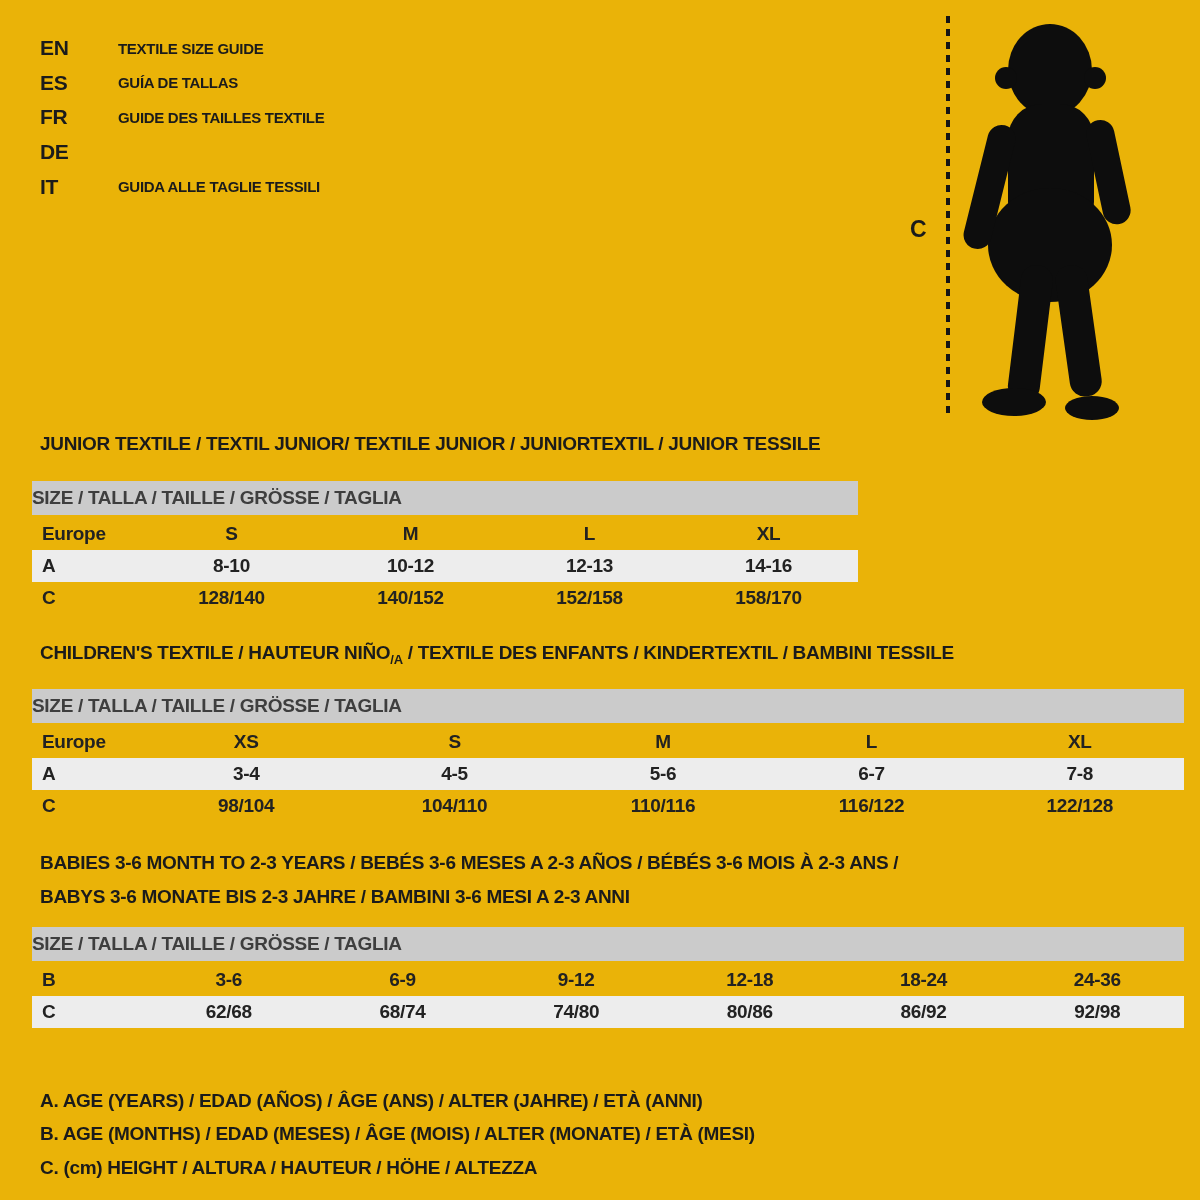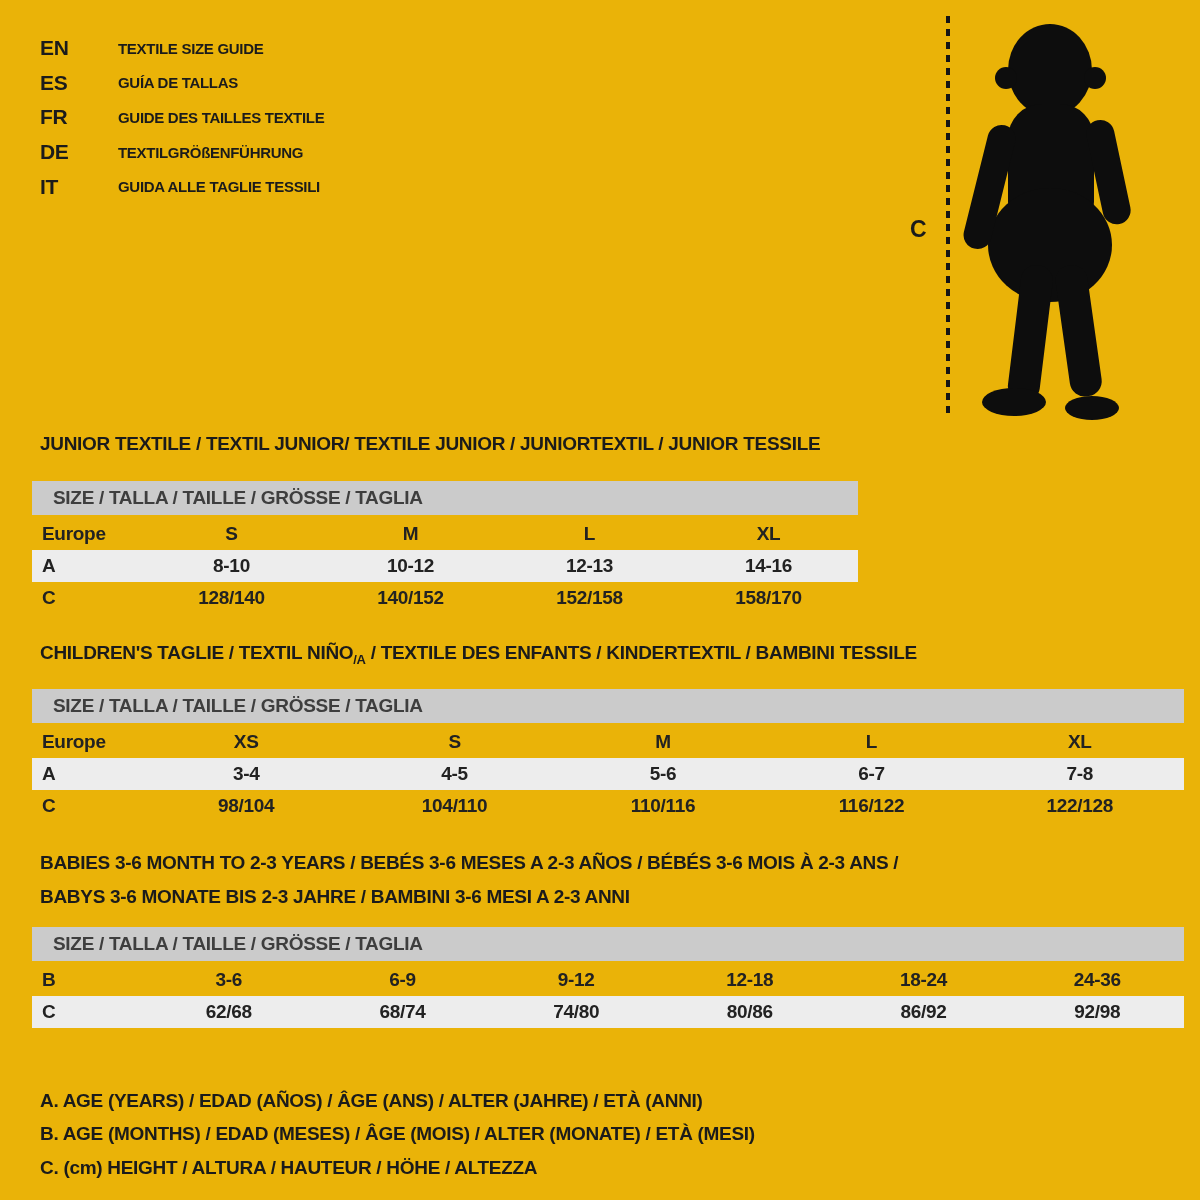--- a/index.html
+++ b/index.html
@@ -22,21 +22,21 @@
   .measure-label { position:absolute; left:910px; top:216px; font-size:23px; font-weight:700; }
   .silhouette { position:absolute; left:962px; top:12px; width:182px; height:408px; }
   
   .section-heading { position:absolute; left:40px; font-size:19px; font-weight:700; letter-spacing:-0.3px; white-space:nowrap; }
   .heading-sub { font-size:13px; vertical-align:sub; }
   .two-line { line-height:34px; }
   
   .tbl { position:absolute; left:32px; }
   .tbl-head {
     height:34px; background:#cbcbcb; margin-bottom:3px;
-    display:flex; align-items:center; padding-left:21px;
+    display:flex; align-items:center; padding-left:0;
     font-size:19px; font-weight:700; color:#3e3e3e; letter-spacing:-0.3px;
   }
   .tr { display:flex; height:32px; align-items:center; }
   .tr.shaded { background:#ededed; }
   .td { flex:1; text-align:center; font-size:19px; font-weight:700; letter-spacing:-0.3px; color:#222; }
   .td.lbl { flex:0 0 110px; text-align:left; padding-left:10px; }
   .w-junior { width:826px; }
   .w-wide { width:1152px; }
   .top-junior { top:481px; }
   .top-children { top:689px; }
@@ -58,21 +58,20 @@
     <div class="lang-row">
       <span class="lang-code">ES</span>
       <span class="lang-label">GUÍA DE TALLAS</span>
     </div>
     <div class="lang-row">
       <span class="lang-code">FR</span>
       <span class="lang-label">GUIDE DES TAILLES TEXTILE</span>
     </div>
     <div class="lang-row">
       <span class="lang-code">DE</span>
-      <span class="lang-label">TEXTILGRÖßENFÜHRUNG</span>
     </div>
     <div class="lang-row">
       <span class="lang-code">IT</span>
       <span class="lang-label">GUIDA ALLE TAGLIE TESSILI</span>
     </div>
   </div>
 
   <div class="measure-line"></div>
   <div class="measure-label">C</div>
   <svg class="silhouette" viewBox="0 0 182 408" xmlns="http://www.w3.org/2000/svg">
@@ -110,21 +109,21 @@
     </div>
     <div class="tr">
       <span class="td lbl">C</span>
       <span class="td">128/140</span>
       <span class="td">140/152</span>
       <span class="td">152/158</span>
       <span class="td">158/170</span>
     </div>
   </div>
 
-  <div class="section-heading" style="top:642px"><span>CHILDREN'S TAGLIE / TEXTIL NIÑO</span><span class="heading-sub">/A</span><span> / TEXTILE DES ENFANTS / KINDERTEXTIL / BAMBINI TESSILE</span></div>
+  <div class="section-heading" style="top:642px"><span>CHILDREN'S TEXTILE / HAUTEUR NIÑO</span><span class="heading-sub">/A</span><span> / TEXTILE DES ENFANTS / KINDERTEXTIL / BAMBINI TESSILE</span></div>
   <div class="tbl w-wide top-children">
     <div class="tbl-head">SIZE / TALLA / TAILLE / GRÖSSE / TAGLIA</div>
     <div class="tr">
       <span class="td lbl">Europe</span>
       <span class="td">XS</span>
       <span class="td">S</span>
       <span class="td">M</span>
       <span class="td">L</span>
       <span class="td">XL</span>
     </div>

